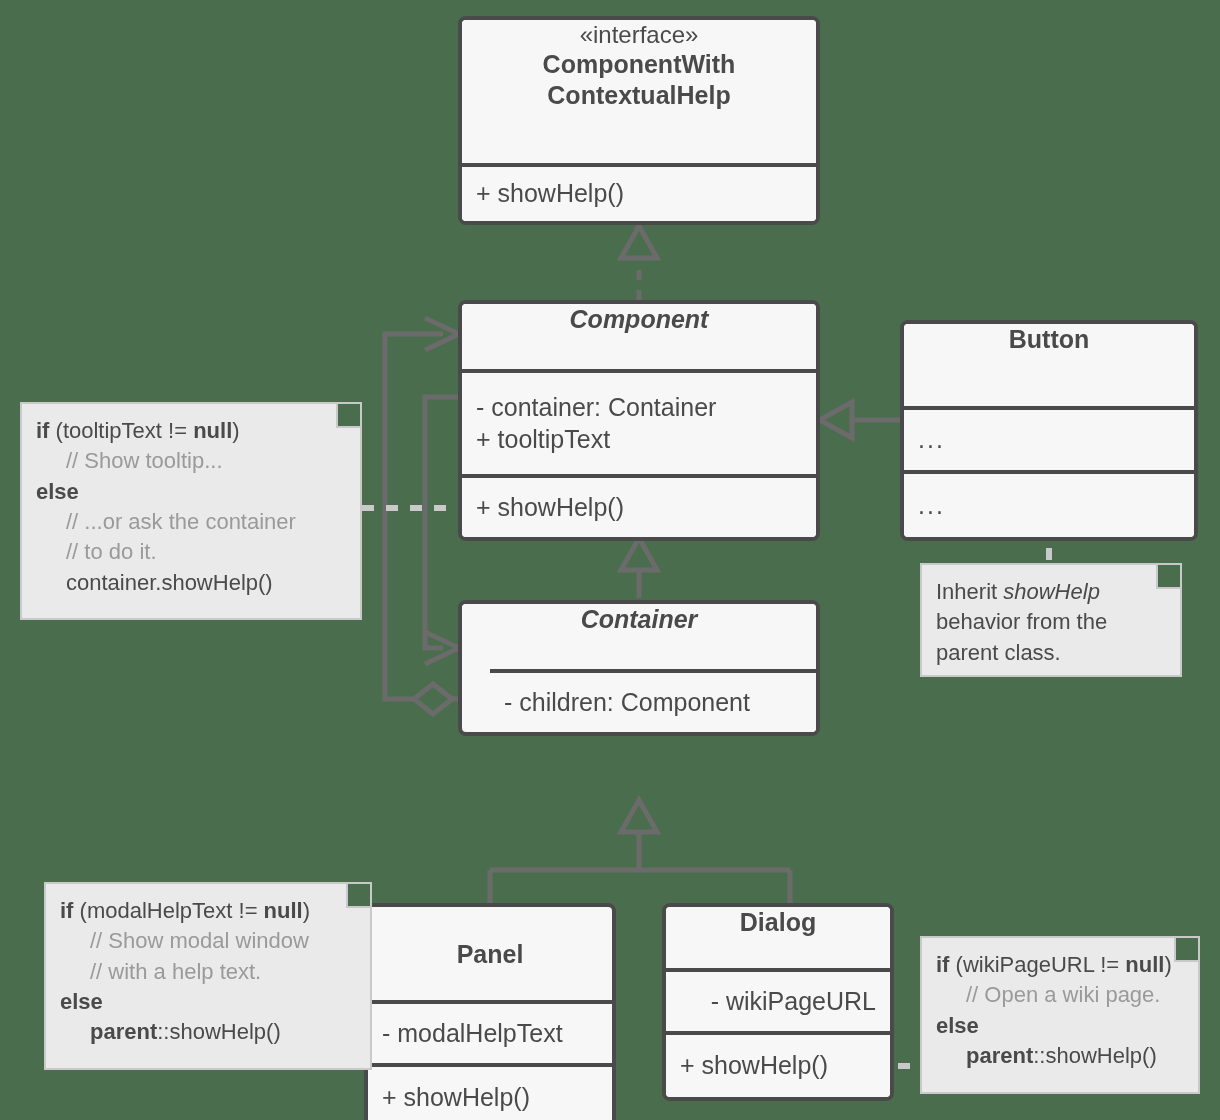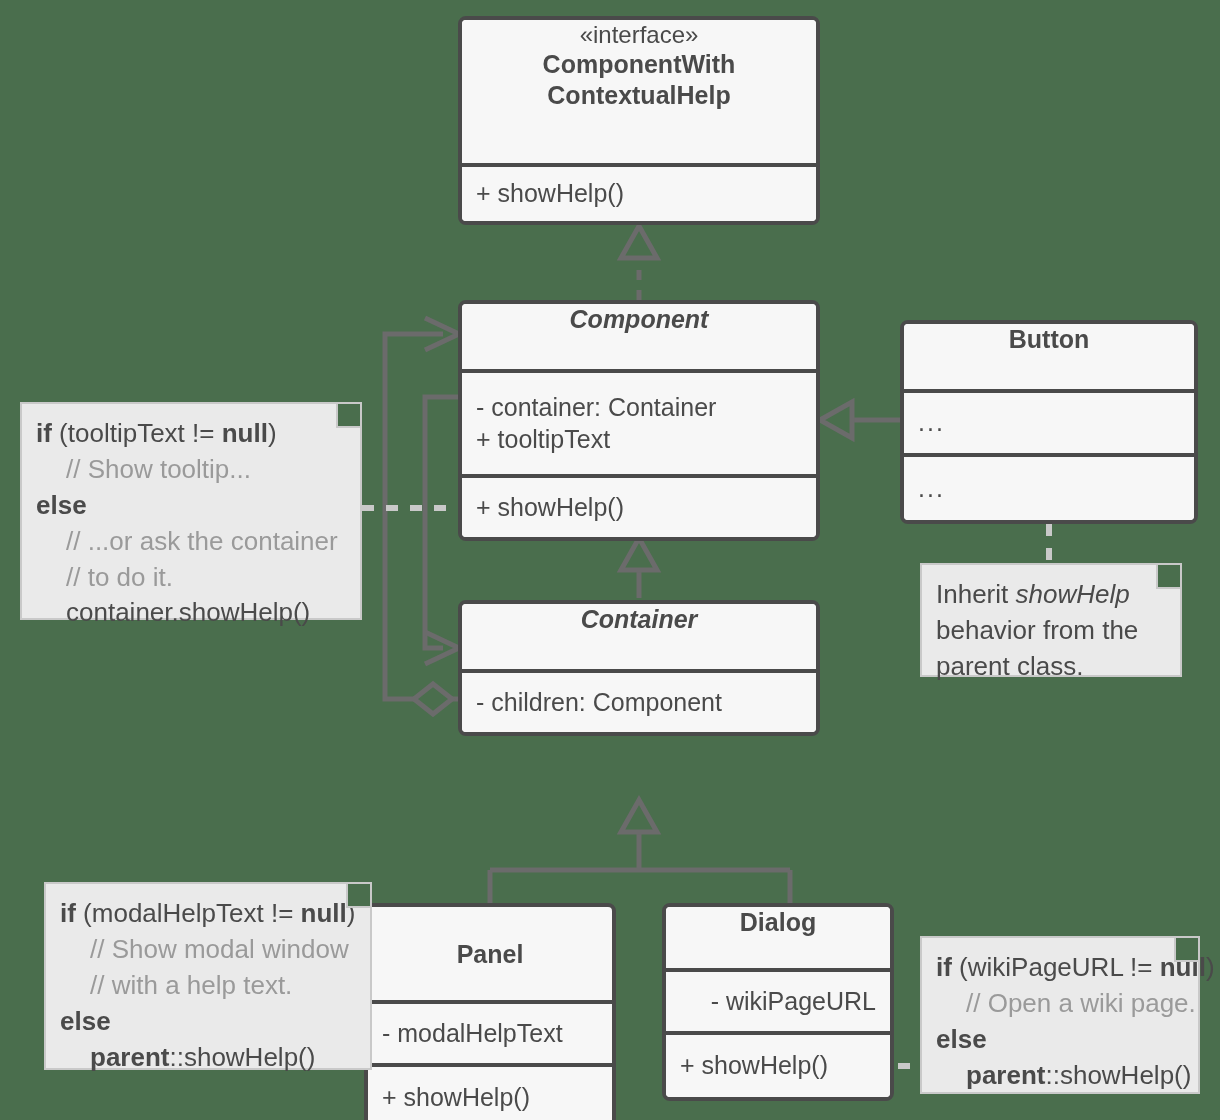--- a/index.html
+++ b/index.html
@@ -60,21 +60,21 @@
   .uml-member .line { white-space: pre; }
   .dots { letter-spacing: 2px; font-size: 25px; }
 
   
   .uml-note {
     position: absolute;
     box-sizing: border-box;
     background: #eaeaea;
     border: 2px solid #c9c9c9;
     color: #4a4a4a;
-    font-size: 26px;
+    font-size: 22px;
     line-height: 1.38;
     padding: 12px 14px;
   }
   .uml-note .fold {
     position: absolute;
     top: 0;
     right: 0;
     width: 22px;
     height: 22px;
     background: #4a6e4d;
@@ -156,27 +156,27 @@
     </div>
     <div class="uml-row uml-member" style="height:63px;">
       <span class="line">+ showHelp()</span>
     </div>
   </div>
 
   <div class="uml-class" style="left:458px; top:600px; width:362px;">
     <div class="uml-row uml-title abstract" style="height:65px;">
       <span>Container</span>
     </div>
-    <div class="uml-row uml-member" style="height:63px;">
+    <div class="uml-row uml-member" style="height:63px;margin-left:28px;">
       <span class="line">- children: Component</span>
     </div>
   </div>
 
   <div class="uml-class" style="left:900px; top:320px; width:298px;">
-    <div class="uml-row uml-title" style="height:65px;">
+    <div class="uml-row uml-title" style="height:82px;">
       <span>Button</span>
     </div>
     <div class="uml-row uml-member" style="height:64px;">
       <span class="line dots">...</span>
     </div>
     <div class="uml-row uml-member" style="height:67px;">
       <span class="line dots">...</span>
     </div>
   </div>
 

